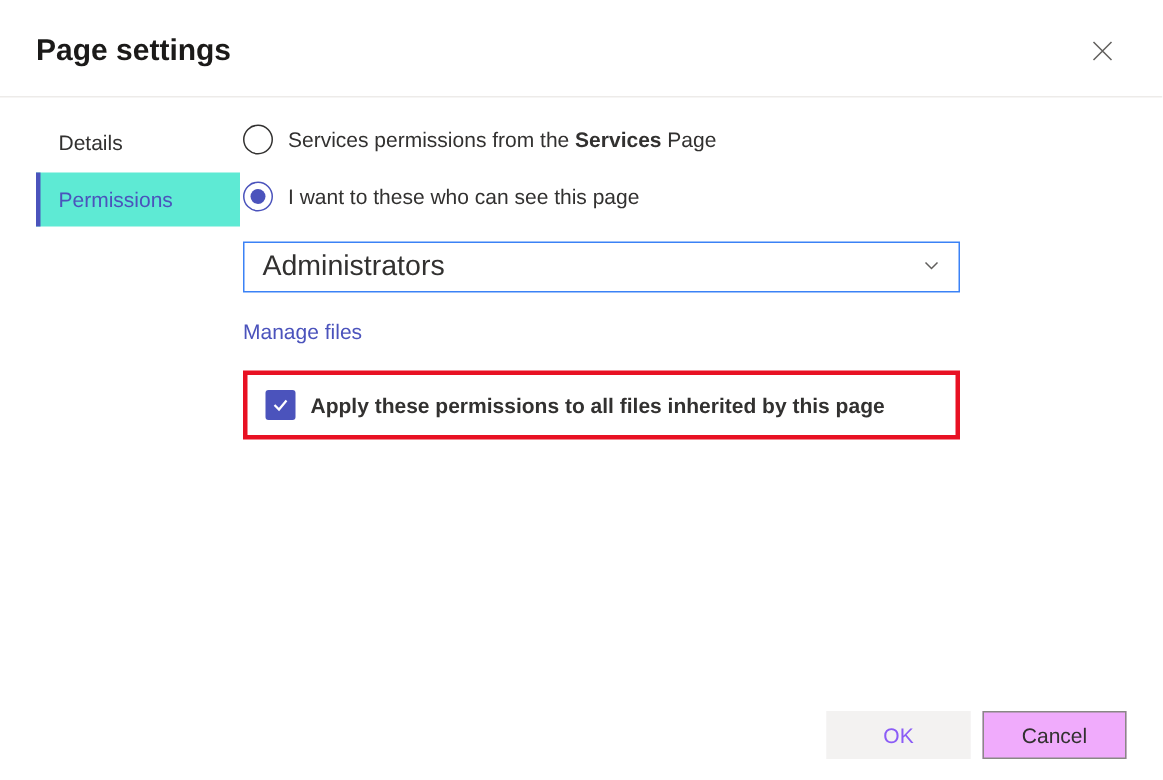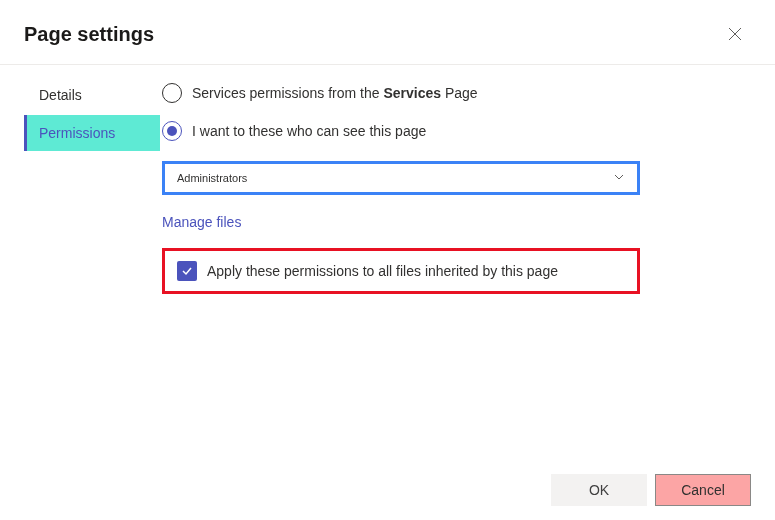--- a/index.html
+++ b/index.html
@@ -81,30 +81,30 @@
       border-color: #4b53bc;
     }
     .radio-dot {
       width: 10px;
       height: 10px;
       background: #4b53bc;
       border-radius: 50%;
     }
     .radio-label b { font-weight: 600; }
     .dropdown {
-      border: 3px solid #3b82f6;
+      border: 1px solid #3b82f6;
       height: 34px;
       display: flex;
       align-items: center;
       justify-content: space-between;
       padding: 0 12px;
       width: 478px;
       margin-top: 20px;
       margin-bottom: 18px;
-      font-size: 11px;
+      font-size: 19px;
       cursor: pointer;
     }
     .chevron {
       color: #605e5c;
     }
     .link {
       color: #4b53bc;
       font-size: 14px;
       cursor: pointer;
       display: inline-block;
@@ -125,42 +125,43 @@
       display: flex;
       align-items: center;
       justify-content: center;
       flex-shrink: 0;
       border-radius: 2px;
     }
     .checkbox svg { stroke: #fff; }
     .check-label {
       font-size: 14px;
       color: #323130;
+      font-weight: bold;
     }
     .footer {
       position: absolute;
       bottom: 14px;
       right: 24px;
       display: flex;
       gap: 8px;
     }
     .btn {
       min-width: 96px;
       height: 32px;
       font-size: 14px;
       border: 1px solid #8a8886;
-      background: #fca5a5;
+      background: #f0abfc;
       cursor: pointer;
       display: flex;
       align-items: center;
       justify-content: center;
     }
     .btn.disabled {
       background: #f3f2f1;
-      color: #404040;
+      color: #8b5cf6;
       border-color: #f3f2f1;
       cursor: default;
     }
   </style>
 </head>
 <body>
 
 <div class="header">
   <div class="title">Page settings</div>
   <div class="close-btn">

